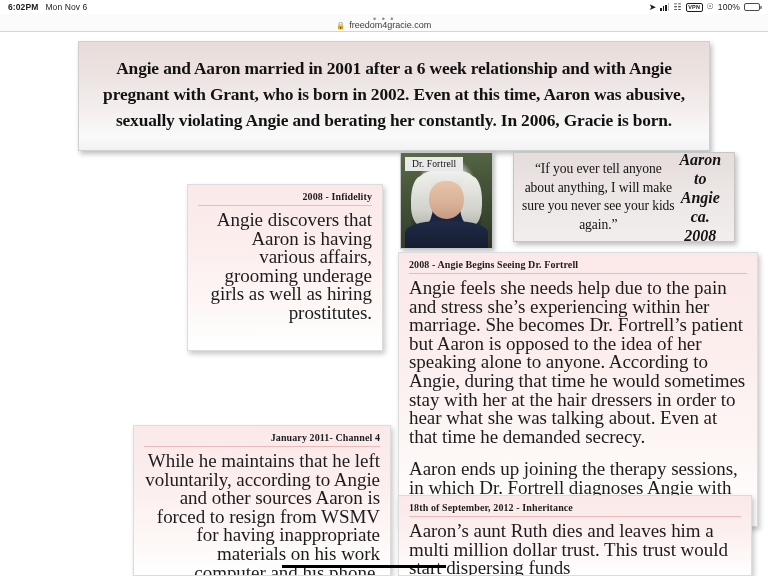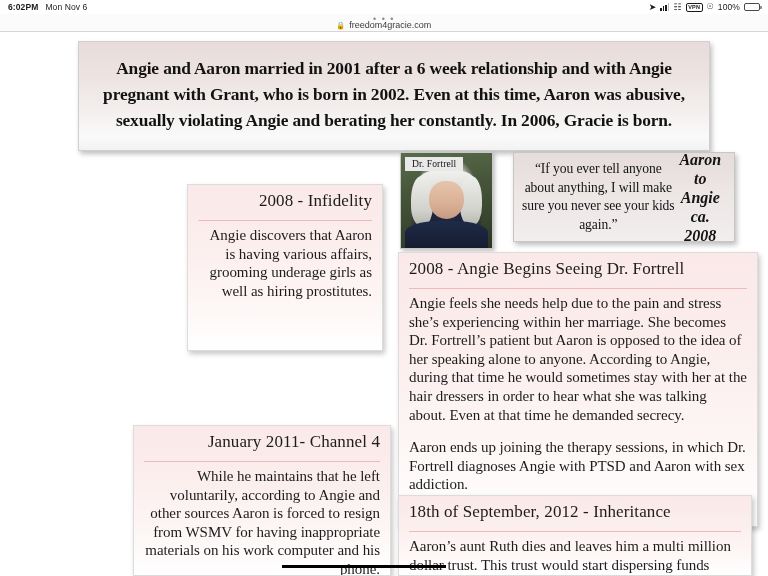--- a/index.html
+++ b/index.html
@@ -137,30 +137,31 @@
   .card {
     position: absolute;
     background: linear-gradient(180deg, #fae9e8 0%, #fbeeed 35%, #fdf6f5 70%, #ffffff 100%);
     border: 1px solid #dcdcdc;
     box-shadow: 2px 3px 5px rgba(0,0,0,0.22);
     padding: 6px 10px 8px;
     overflow: hidden;
   }
   .card-title {
     font-family: "Liberation Serif", serif;
-    font-size: 17px;
+    font-size: 10px;
     color: #1c1c1c;
     letter-spacing: 0.1px;
-    padding-bottom: 9px;
+    padding-bottom: 3px;
     border-bottom: 1px solid #f0b8b8;
     margin-bottom: 5px;
+    font-weight: bold;
   }
   .card-body {
     font-family: "Liberation Serif", serif;
-    font-size: 15px;
+    font-size: 19px;
     line-height: 18.6px;
     color: #1c1c1c;
     letter-spacing: -0.05px;
   }
   .card-body p + p { margin-top: 14px; }
   .align-right .card-title,
   .align-right .card-body { text-align: right; }
   .align-left .card-title,
   .align-left .card-body { text-align: left; }
 

